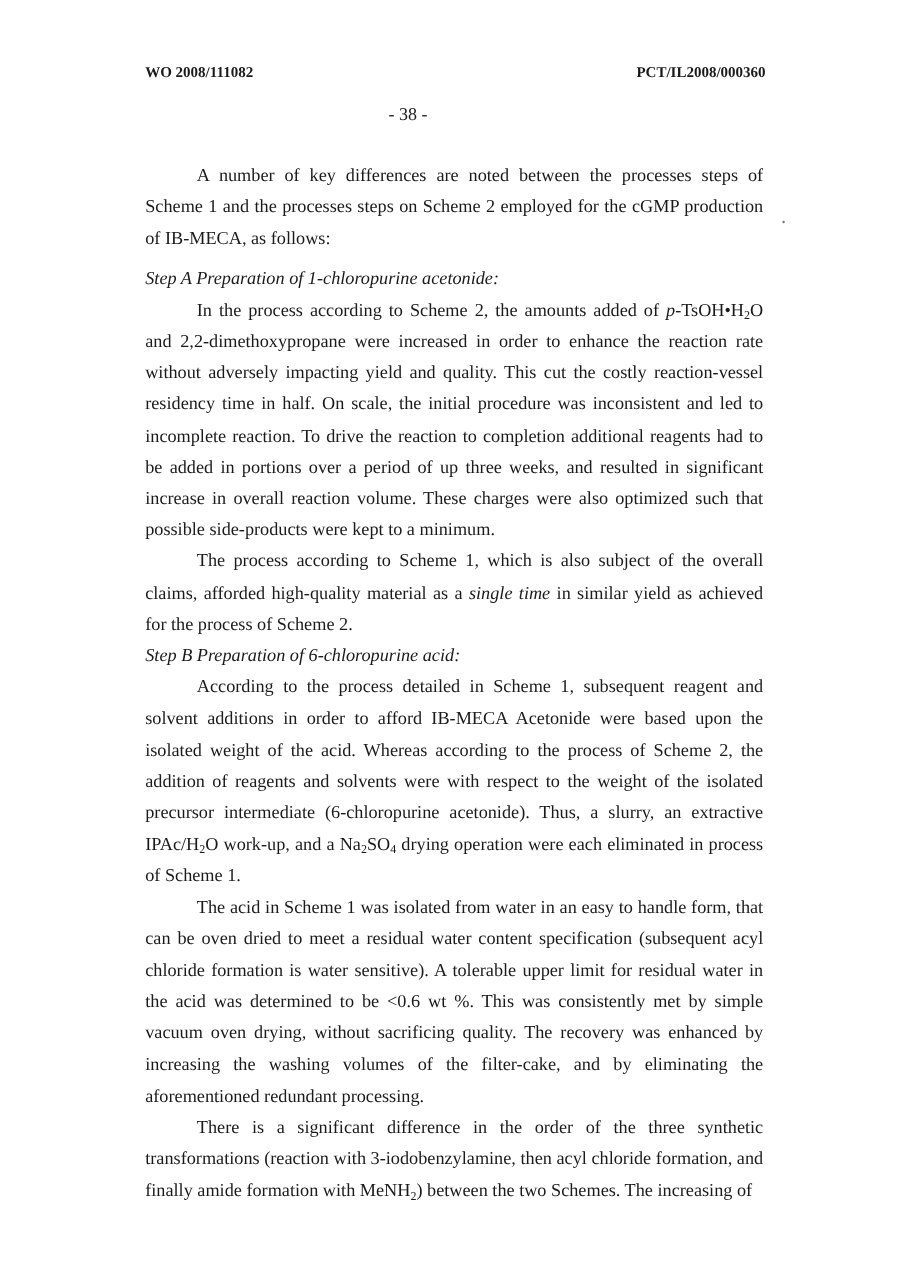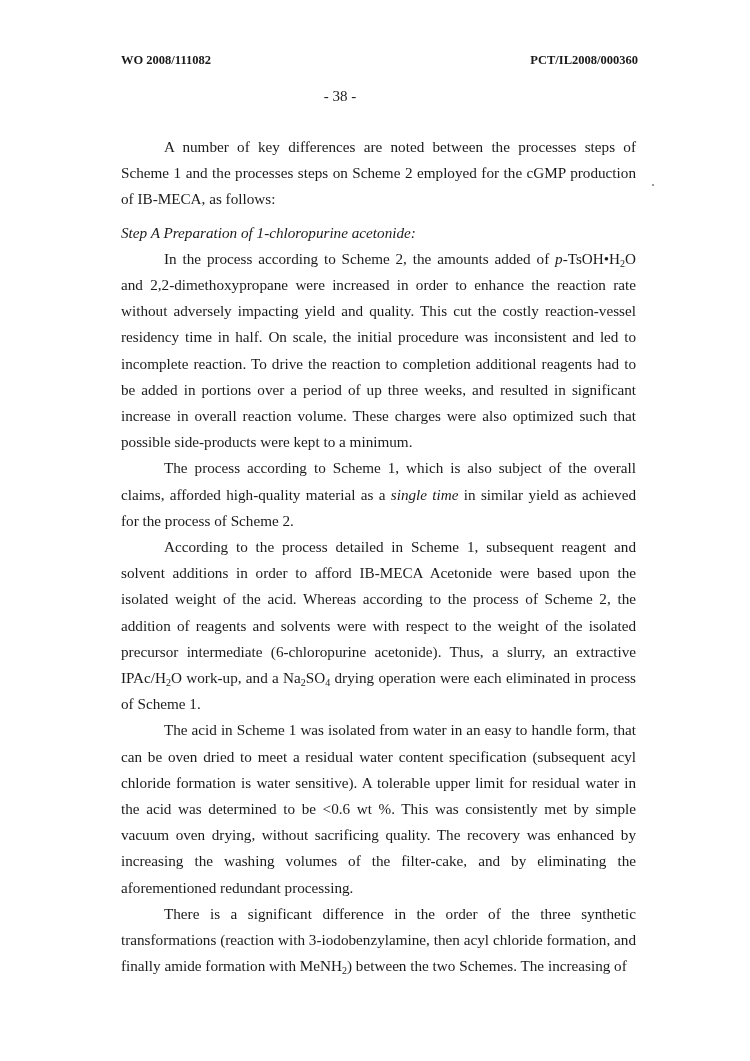--- a/index.html
+++ b/index.html
@@ -27,17 +27,18 @@
 <div class="stray"></div>
 
 <div class="body">
   <p class="p ind">A number of key differences are noted between the processes steps of Scheme 1 and the processes steps on Scheme 2 employed for the cGMP production of IB-MECA, as follows:</p>
   <div class="gap"></div>
 
   <p class="h">Step A  Preparation of 1-chloropurine acetonide:</p>
   <p class="p ind"><span>In the process according to Scheme 2, the amounts added of </span><span class="it">p</span><span>-TsOH•H</span><sub>2</sub><span>O and 2,2-dimethoxypropane were increased in order to enhance the reaction rate without adversely impacting yield and quality. This cut the costly reaction-vessel residency time in half. On scale, the initial procedure was inconsistent and led to incomplete reaction. To drive the reaction to completion additional reagents had to be added in portions over a period of up three weeks, and resulted in significant increase in overall reaction volume. These charges were also optimized such that possible side-products were kept to a minimum.</span></p>
   <p class="p ind"><span>The process according to Scheme 1, which is also subject of the overall claims, afforded high-quality material as a </span><span class="it">single time</span><span> in similar yield as achieved for the process of Scheme 2.</span></p>
 
+  <p class="h">Step B  Preparation of 6-chloropurine acid:</p>
   <p class="p ind"><span>According to the process detailed in Scheme 1, subsequent reagent and solvent additions in order to afford IB-MECA Acetonide were based upon the isolated weight of the acid.  Whereas according to the process of Scheme 2, the addition of reagents and solvents were with respect to the weight of the isolated precursor intermediate (6-chloropurine acetonide). Thus, a slurry, an extractive IPAc/H</span><sub>2</sub><span>O work-up, and a Na</span><sub>2</sub><span>SO</span><sub>4</sub><span> drying operation were each eliminated in process of Scheme 1.</span></p>
   <p class="p ind">The acid in Scheme 1 was isolated from water in an easy to handle form, that can be oven dried to meet a residual water content specification (subsequent acyl chloride formation is water sensitive). A tolerable upper limit for residual water in the acid was determined to be &lt;0.6 wt %.  This was consistently met by simple vacuum oven drying, without sacrificing quality. The recovery was enhanced by increasing the washing volumes of the filter-cake, and by eliminating the aforementioned redundant processing.</p>
 
   <p class="p ind"><span>There is a significant difference in the order of the three synthetic transformations (reaction with 3-iodobenzylamine, then acyl chloride formation, and finally amide formation with MeNH</span><sub>2</sub><span>) between the two Schemes. The increasing of</span></p>
 </div>
 
 </body></html>

